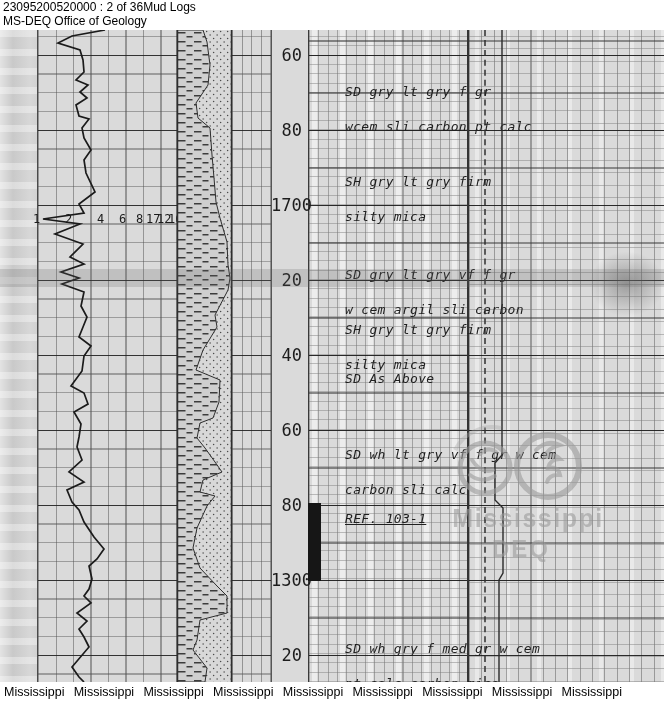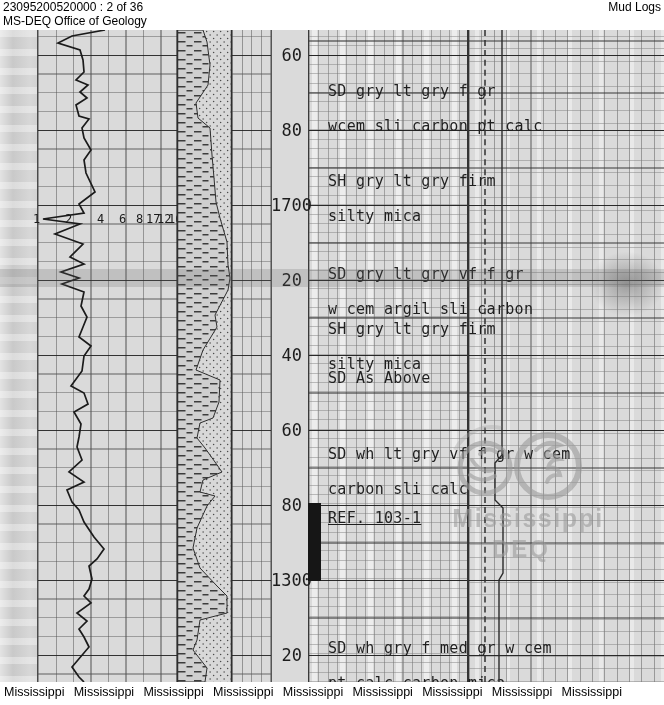--- a/index.html
+++ b/index.html
@@ -4,21 +4,21 @@
 <style>
   html,body{margin:0;padding:0;}
   body{
     width:664px;height:705px;position:relative;background:#ffffff;
     font-family:"Liberation Sans",sans-serif;overflow:hidden;
   }
   .header{
     position:absolute;top:1px;left:3px;right:3px;
     font-size:12px;line-height:13.5px;color:#000;
   }
-  .hrow{display:flex;justify-content:space-between;}
+  .hrow{display:flex;justify-content:flex-start;}
   
   .scan{
     position:absolute;top:30px;left:0;width:664px;height:652px;
     background:#dadada;overflow:hidden;
   }
   .edge-noise{
     position:absolute;top:0;left:0;width:37px;height:652px;
     background:
       repeating-linear-gradient(to bottom, rgba(255,255,255,.35) 0 7px, rgba(0,0,0,0) 7px 19px),
       linear-gradient(90deg,#e3e3e3 0,#c9c9c9 35%,#d7d7d7 80%,#d2d2d2 100%);
@@ -76,23 +76,23 @@
   .depth{
     position:absolute;left:271px;width:31px;text-align:right;
     font-family:"DejaVu Sans Mono",monospace;font-size:17px;color:#1c1c1c;
     transform:translateY(-50%);
   }
   .tick{
     position:absolute;top:182px;
     font-family:"DejaVu Sans Mono",monospace;font-size:12px;color:#1c1c1c;
   }
   .annot{
-    position:absolute;left:328px;white-space:pre;
-    font-family:"DejaVu Sans Mono",monospace;font-size:15px;line-height:11.5px;
-    color:#1f1f1f;letter-spacing:.3px;
+    position:absolute;left:345px;white-space:pre;
+    font-family:"DejaVu Sans Mono",monospace;font-size:13px;line-height:11.5px;
+    color:#1f1f1f;letter-spacing:.3px;font-style:italic;
   }
   .underline{text-decoration:underline;}
   .overlay{position:absolute;left:0;top:0;pointer-events:none;}
   
   .footer{
     position:absolute;top:685px;left:4px;width:618px;
     display:flex;justify-content:space-between;
     font-size:12.5px;color:#000;
   }
 </style>

